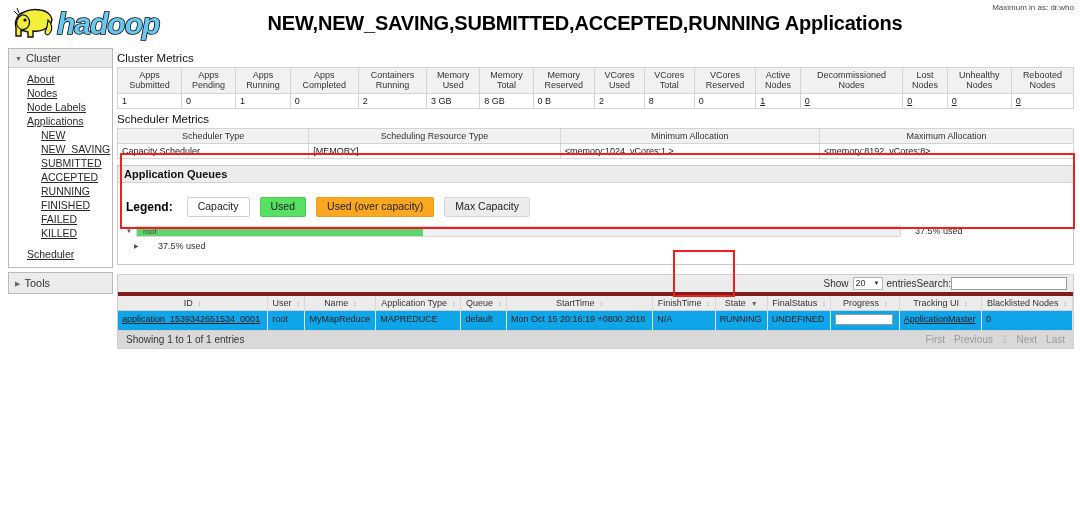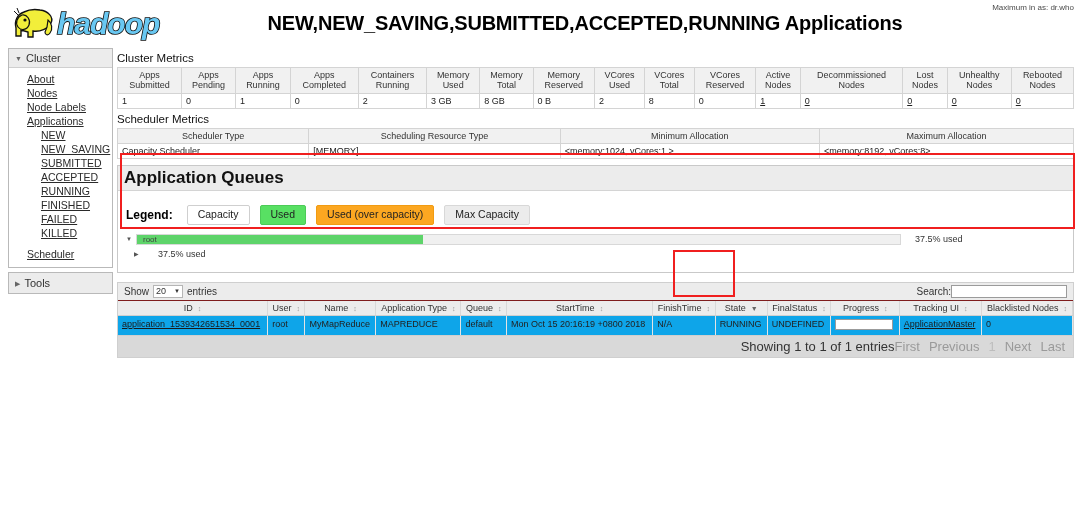--- a/index.html
+++ b/index.html
@@ -101,21 +101,21 @@
   
   .queues-box {
     border: 1px solid #c9c9c9;
     background: #fff;
     margin-top: 6px;
   }
   .queues-head {
     background: #ececec;
     border-bottom: 1px solid #d4d4d4;
     padding: 2px 6px;
-    font-size: 17px; font-weight: bold; color: #111;
+    font-size: 11px; font-weight: bold; color: #111;
   }
   .queues-body { padding: 14px 8px 9px 8px; }
   .legend-row { display: flex; align-items: center; gap: 10px; margin-bottom: 9px;}
   .legend-label { font-weight: bold; font-size: 12px; margin-right: 4px; }
   .chip {
     font-size: 10.5px;
     padding: 2px 10px;
     border: 1px solid #cfcfcf;
     border-radius: 2px;
     color: #222;
@@ -147,23 +147,23 @@
     position: absolute; left: 6px; top: 0; bottom:0;
     display:flex; align-items:center;
     font-size: 8px; color: #3f3f3f; white-space: nowrap;
   }
   .qpct { margin-left: 14px; font-size: 9px; color: #333; }
 
   
   .dt-wrap { margin-top: 9px; border: 1px solid #cfcfcf; background:#fff; }
   .dt-top {
     background: #ececec;
-    border-bottom: 1px solid #7f1d1d;
+    border-bottom: 4px solid #7f1d1d;
     padding: 2px 6px;
-    display:flex; align-items:center; justify-content:space-between;
+    display:flex; align-items:center; justify-content:flex-end;
     font-size: 10px; color:#333;
   }
   .dt-show { display:flex; align-items:center; gap:4px; }
   .select-box {
     border: 1px solid #b5b5b5; background:#fff;
     font-size: 9px; padding: 0 2px;
     display:inline-flex; align-items:center; gap:8px;
     height: 13px;
   }
   .select-box .caret { font-size: 6px; color:#333; }
@@ -200,22 +200,22 @@
   table.dt td a, .lnk { color:#1a1a1a; text-decoration: underline; }
   .progbar {
     width: 58px; height: 11px;
     border: 1px solid #9b9b9b; background:#fff;
     display:inline-block;
   }
   .dt-foot {
     background: #d9d9d9;
     border-top: 1px solid #cfcfcf;
     padding: 3px 8px;
-    display:flex; align-items:center; justify-content:flex-end;
-    font-size: 13px; color:#333;
+    display:flex; align-items:center; justify-content:space-between;
+    font-size: 10px; color:#333;
   }
   .pager { display:flex; gap:9px; color:#9a9a9a; }
   .pager .cur { color:#bdbdbd; }
 
   
   .anno {
     position: absolute;
     border: 2px solid #f01f1f;
     pointer-events: none;
     z-index: 30;

